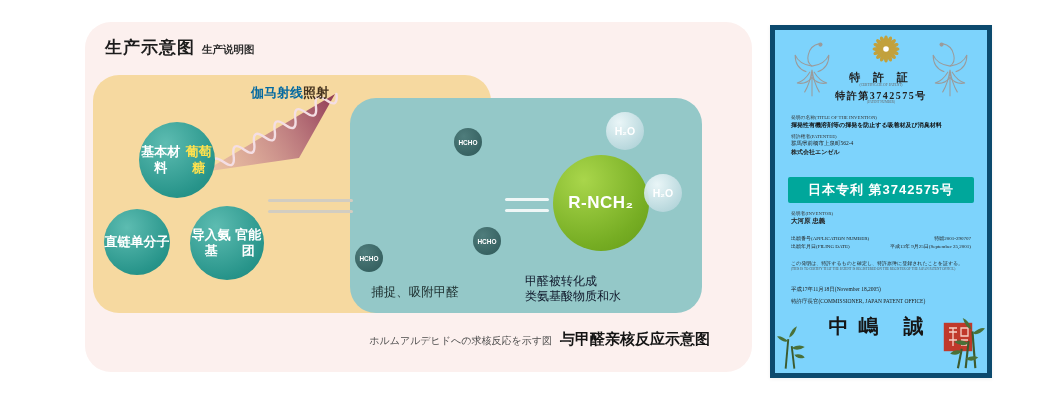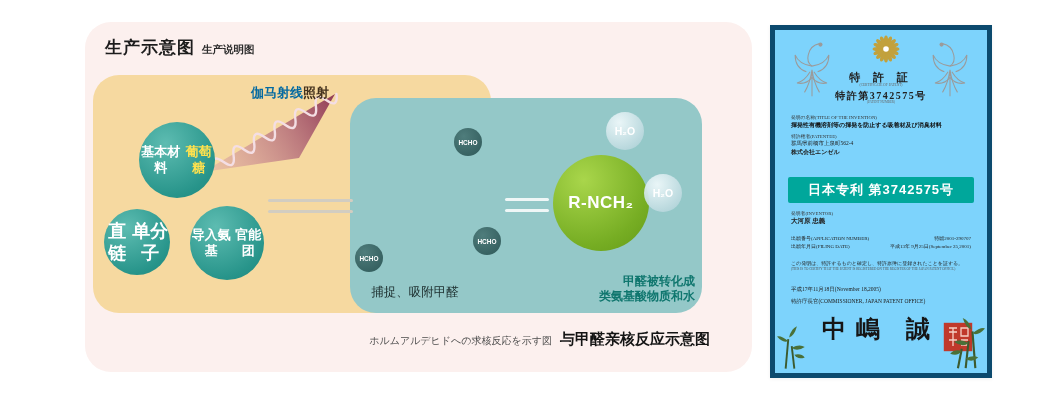--- a/index.html
+++ b/index.html
@@ -23,21 +23,21 @@
 
   .gamma-label { position:absolute; left:166px; top:62px; font-size:13px; font-weight:700; white-space:nowrap; }
   .gamma-label .ray { color:#0369a1; }
   .gamma-label .irr { color:#42301c; }
 
   .circle { position:absolute; border-radius:50%; display:flex; 
             align-items:center; justify-content:center; text-align:center; color:#fff;
             font-weight:700; line-height:1.25; }
   .tealgrad { background:radial-gradient(circle at 35% 28%, #5dbcb1, #27948a 72%, #1f857c); }
   .c-material { left:54px;  top:100px; width:76px; height:76px; font-size:13px; }
-  .c-chain    { left:19px;  top:187px; width:66px; height:66px; font-size:18px;align-items:center; }
+  .c-chain    { left:19px;  top:187px; width:66px; height:66px; font-size:13px;align-items:center; }
   .c-amino    { left:105px; top:184px; width:74px; height:74px; font-size:13px; }
   .yellow { color:#ffe14d; }
 
   .c-polymer { left:273px; top:126px; width:116px; height:116px;
                background:radial-gradient(circle at 35% 28%, #45afa4, #1d877e 75%); font-size:12.5px; }
   .c-polymer .nh2 { font-size:19px; margin-top:2px; letter-spacing:0.5px; }
 
   .c-product { left:468px; top:133px; width:96px; height:96px;
                background:radial-gradient(circle at 32% 26%, #a9d64b, #76ad23 68%, #649a18);
                font-size:17px; letter-spacing:0.5px; }
@@ -59,22 +59,22 @@
 
   .eq { position:absolute; display:flex; flex-direction:column; justify-content:space-between; }
   .eq i { display:block; height:3px; border-radius:2px; }
   .eq-left  { left:183px; top:177px; width:85px; height:14px; }
   .eq-left i  { background:#d2cdc1; }
   .eq-right { left:420px; top:176px; width:44px; height:14px; }
   .eq-right i { background:rgba(255,255,255,0.85); }
 
   .cap-capture { position:absolute; left:245px; top:262px; width:170px; text-align:center;
                  font-size:12.5px; color:#1c2e2e; font-weight:500; }
-  .cap-convert { position:absolute; left:440px; top:252px; width:170px; text-align:right;
-                 font-size:12px; color:#0f766e; line-height:15px; font-weight:700; }
+  .cap-convert { position:absolute; left:440px; top:252px; width:170px; text-align:left;
+                 font-size:12px; color:#0f172a; line-height:15px; font-weight:400; }
 
   .footer { position:absolute; left:0; top:308px; width:625px; text-align:right; white-space:nowrap; }
   .footer .jp { font-size:10px; color:#4c4c4c; margin-right:8px; }
   .footer .cn { font-size:15px; font-weight:800; color:#141414; }
 
   
   .cert { position:absolute; left:770px; top:25px; width:222px; height:353px;
           background:#7dd3fc; border:5px solid #0c4a6e; box-shadow:0 1px 4px rgba(0,0,0,0.06);
           font-family:"Liberation Serif", serif; color:#222; }
   .cert .abs { position:absolute; left:16px; right:16px; }
@@ -92,21 +92,21 @@
                  color:#fff; font-family:"Liberation Sans", sans-serif; font-weight:800;
                  font-size:13px; line-height:26px; text-align:center; letter-spacing:1px; border-radius:2px; }
   .ct-inv-label{ top:180px; font-size:4.8px; color:#333; }
   .ct-inv-name { top:187px; font-size:6.5px; font-weight:700; }
   .ct-row      { display:flex; justify-content:space-between; font-size:5px; }
   .ct-row1 { top:205px; } .ct-row2 { top:213px; }
   .ct-stm1 { top:230px; font-size:5px; }
   .ct-stm2 { top:237px; font-size:3.3px; color:#555; }
   .ct-date   { top:256px; font-size:5.5px; }
   .ct-office { top:268px; font-size:5.5px; }
-  .ct-sign { top:283px; text-align:center; font-size:24px; font-weight:600; letter-spacing:10px; color:#161616; }
+  .ct-sign { top:283px; text-align:center; font-size:20px; font-weight:600; letter-spacing:10px; color:#161616; }
   .emblem { position:absolute; left:97px; top:5px; width:28px; height:28px; }
   .phoenix { position:absolute; top:8px; width:42px; height:60px; }
   .phx-l { left:16px; } .phx-r { right:16px; transform:scaleX(-1); }
   .seal { position:absolute; right:14px; top:292px; width:30px; height:30px; }
   .bamboo { position:absolute; bottom:2px; }
   .bam-l { left:2px; width:52px; height:48px; }
   .bam-r { right:2px; width:58px; height:54px; transform:scaleX(-1); }
 </style>
 </head>
 <body>

